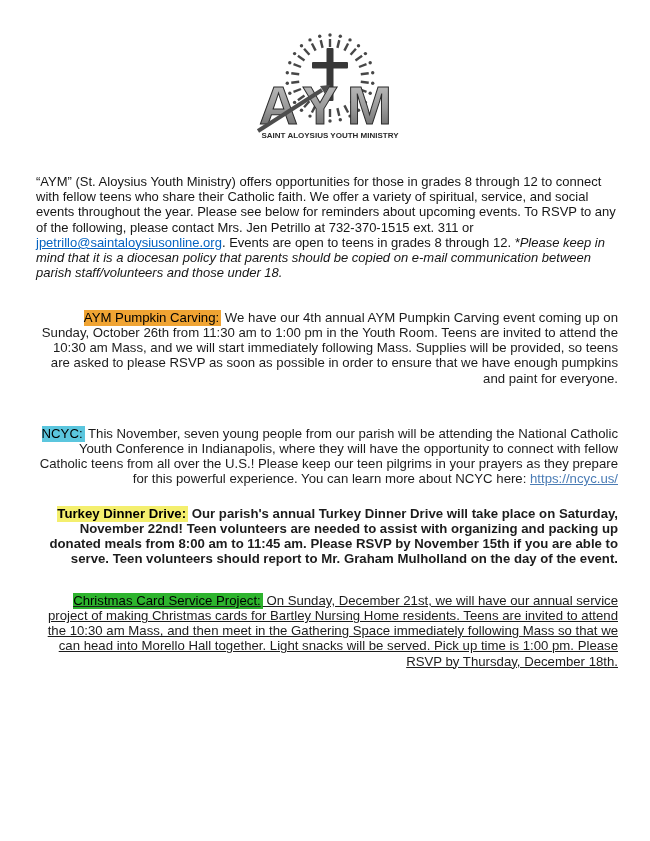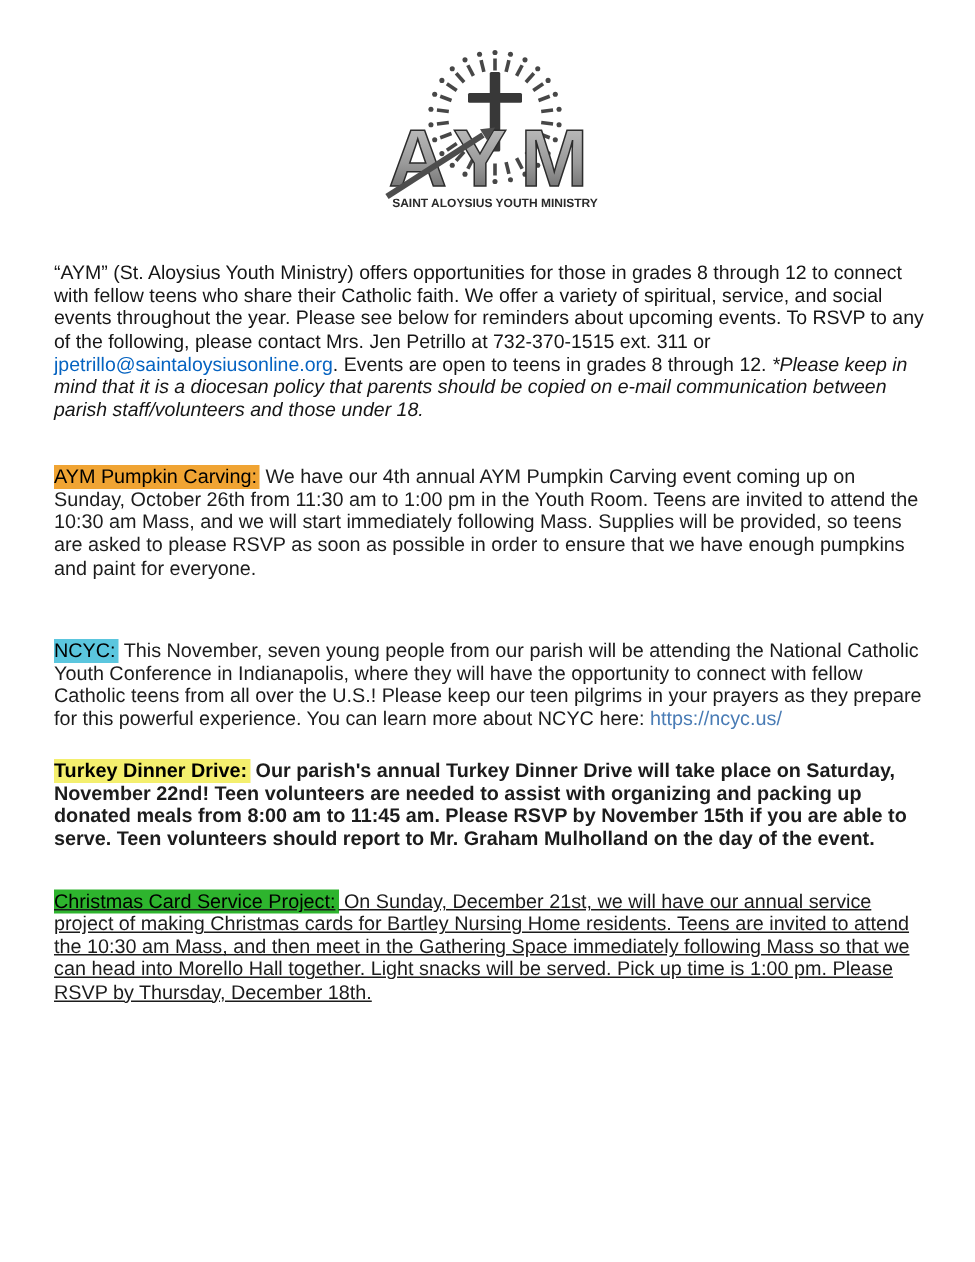--- a/index.html
+++ b/index.html
@@ -32,30 +32,32 @@
   .intro {
     top: 161px;
     font-size: 13px;
     line-height: 15.2px;
     color: #161616;
   }
   .event {
     font-size: 13.2px;
     line-height: 15.1px;
     color: #1c1c1c;
+    text-align: right;
   }
   .sec-pumpkin   { top: 297px; }
   .sec-ncyc      { top: 413px; }
   .sec-turkey    { top: 493px; font-weight: bold; }
   .sec-christmas { top: 580px; text-decoration: underline; }
   .hl {
     color: #000000;
     padding: 0 2px 1px 0;
   }
   .link {
+    text-decoration: underline;
     cursor: pointer;
   }
   .italic-note {
     font-style: italic;
   }
   .logo-caption-text {
     font-weight: bold;
   }
 </style>
 </head>

